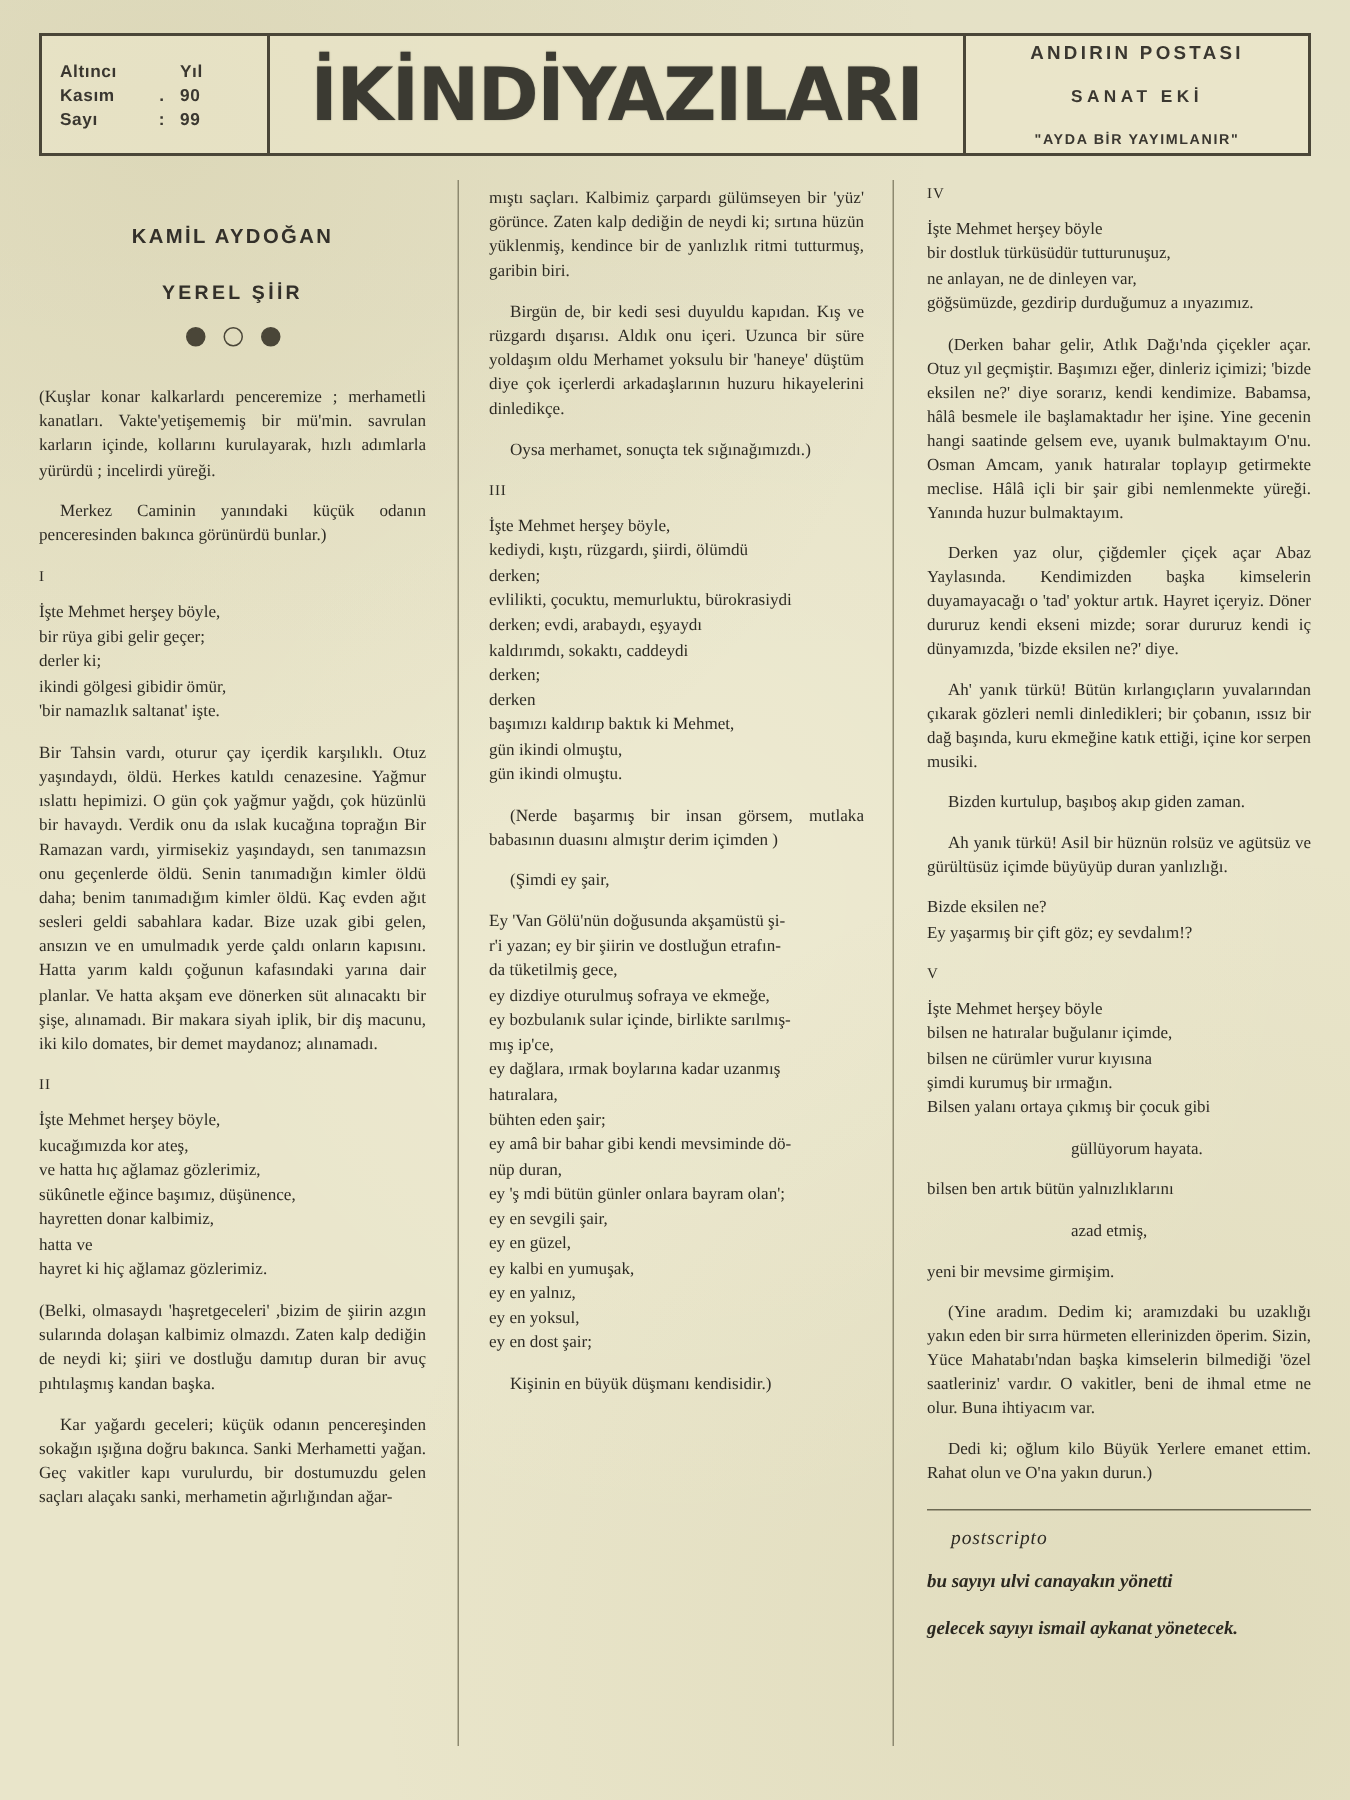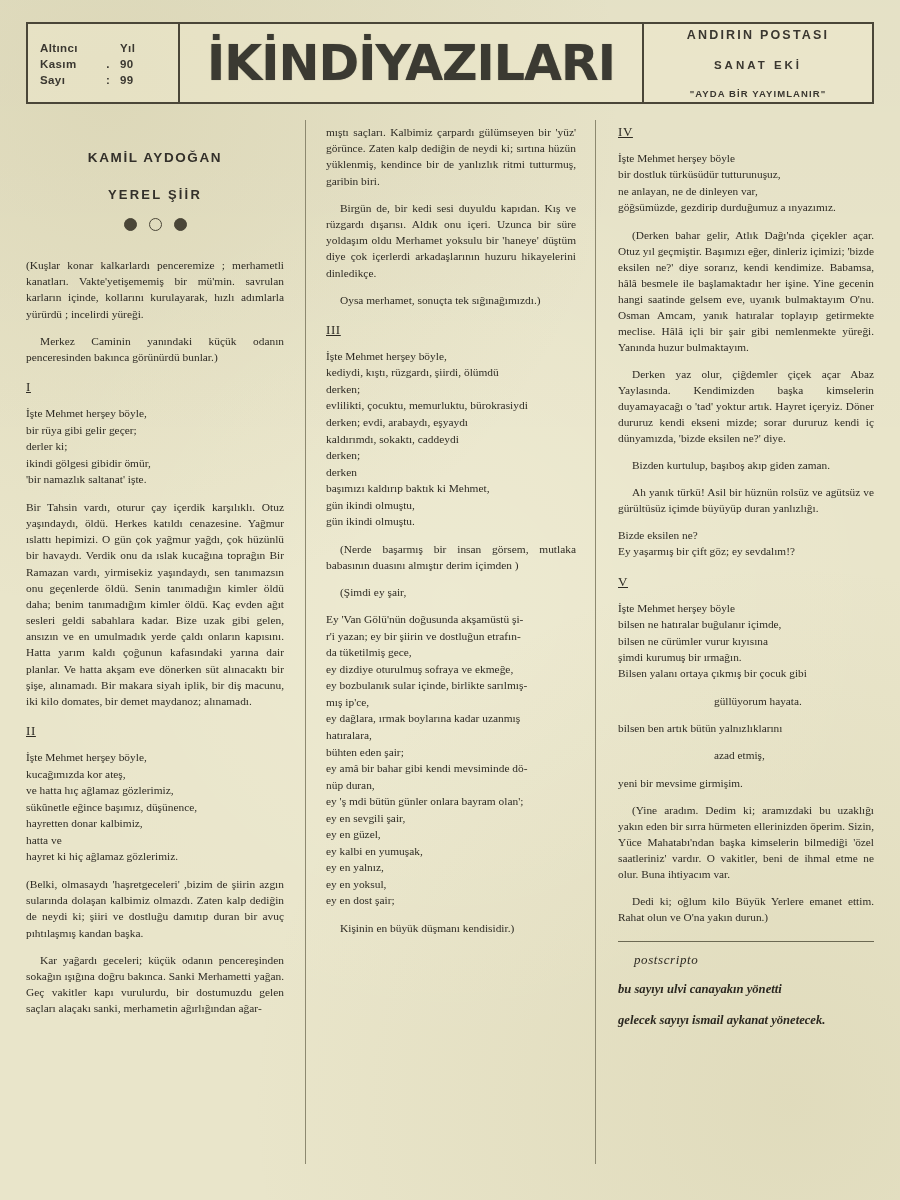--- a/index.html
+++ b/index.html
@@ -131,25 +131,24 @@
   p{
     margin:0 0 11px 0;
     font-size:11.4px;
     line-height:1.42;
     text-align:justify;
     color:#2e2b24;
     font-family:"Liberation Serif", serif;
   }
   .ind{text-indent:14px;}
   .sect{
-    font-size:13px;
+    font-size:10px;
     margin:14px 0 10px 0;
     letter-spacing:.6px;
     color:#2e2b24;
-    text-decoration:underline;
   }
   .verse{
     font-size:11.4px;
     line-height:1.45;
     margin:0 0 11px 0;
     color:#2e2b24;
     white-space:pre-wrap;
     text-align:left;
   }
   .blockc3 p, .blockc3 .verse{font-size:11.3px;}
@@ -284,20 +283,21 @@
     </div>
 
     <div class="col c3 blockc3">
       <div class="sect" style="margin-top:0;">IV</div>
       <div class="verse">İşte Mehmet herşey böyle
 bir dostluk türküsüdür tutturunuşuz,
 ne anlayan, ne de dinleyen var,
 göğsümüzde, gezdirip durduğumuz a ınyazımız.</div>
       <p class="ind">(Derken bahar gelir, Atlık Dağı'nda çiçekler açar. Otuz yıl geçmiştir. Başımızı eğer, dinleriz içimizi; 'bizde eksilen ne?' diye sorarız, kendi kendimize. Babamsa, hâlâ besmele ile başlamaktadır her işine. Yine gecenin hangi saatinde gelsem eve, uyanık bulmaktayım O'nu. Osman Amcam, yanık hatıralar toplayıp getirmekte meclise. Hâlâ içli bir şair gibi nemlenmekte yüreği. Yanında huzur bulmaktayım.</p>
       <p class="ind">Derken yaz olur, çiğdemler çiçek açar Abaz Yaylasında. Kendimizden başka kimselerin duyamayacağı o 'tad' yoktur artık. Hayret içeryiz. Döner dururuz kendi ekseni mizde; sorar dururuz kendi iç dünyamızda, 'bizde eksilen ne?' diye.</p>
+      <p class="ind">Ah' yanık türkü! Bütün kırlangıçların yuvalarından çıkarak gözleri nemli dinledikleri; bir çobanın, ıssız bir dağ başında, kuru ekmeğine katık ettiği, içine kor serpen musiki.</p>
       <p class="ind">Bizden kurtulup, başıboş akıp giden zaman.</p>
       <p class="ind">Ah yanık türkü! Asil bir hüznün rolsüz ve agütsüz ve gürültüsüz içimde büyüyüp duran yanlızlığı.</p>
       <div class="verse">Bizde eksilen ne?
 Ey yaşarmış bir çift göz; ey sevdalım!?</div>
       <div class="sect">V</div>
       <div class="verse tight">İşte Mehmet herşey böyle
 bilsen ne hatıralar buğulanır içimde,
 bilsen ne cürümler vurur kıyısına
 şimdi kurumuş bir ırmağın.
 Bilsen yalanı ortaya çıkmış bir çocuk gibi</div>

